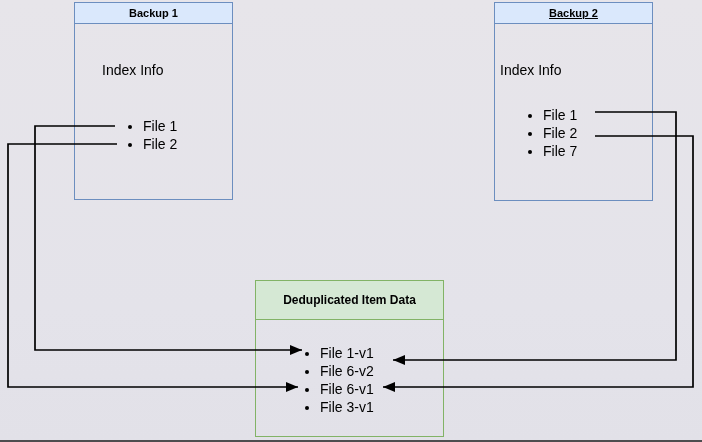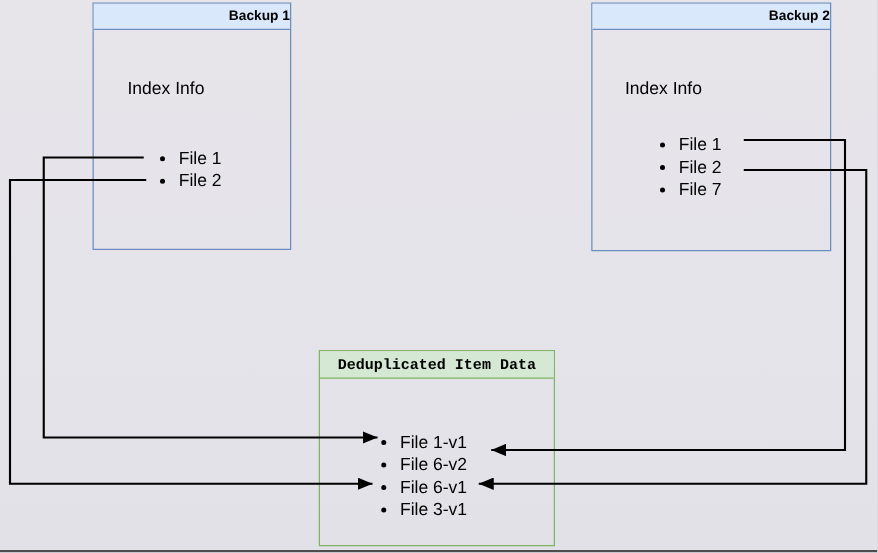--- a/index.html
+++ b/index.html
@@ -33,23 +33,23 @@
     box-sizing: border-box;
     width: 100%;
     border-bottom: 1px solid;
     display: flex;
     align-items: center;
     justify-content: center;
     font-weight: bold;
     color: #000;
   }
   .blue-node { border-color: #6c8ebf; }
-  .blue-node .node-header { background: #dae8fc; border-bottom-color: #6c8ebf; height: 21px; font-size: 11px; justify-content: flex-end; }
+  .blue-node .node-header { background: #dae8fc; border-bottom-color: #6c8ebf; height: 21px; font-size: 11px; }
   .green-node { border-color: #82b366; }
-  .green-node .node-header { background: #d5e8d4; border-bottom-color: #82b366; height: 22px; font-size: 12px; font-family: Liberation Mono, monospace; }
+  .green-node .node-header { background: #d5e8d4; border-bottom-color: #82b366; height: 39px; font-size: 12px; }
 
   .index-label {
     position: absolute;
     font-size: 14px;
     color: #000;
     white-space: nowrap;
   }
   ul.file-list {
     position: absolute;
     margin: 0;
@@ -84,21 +84,21 @@
     <div class="node-header">
       <span>Backup 1</span>
     </div>
   </div>
   <div class="index-label" style="left:102px; top:62px;">Index Info</div>
   <ul class="file-list" style="left:123px; top:117px;">
     <li>File 1</li>
     <li>File 2</li>
   </ul>
 
-  <div class="node blue-node" style="left:473px; top:2px; width:192px; height:199px;">
+  <div class="node blue-node" style="left:494px; top:2px; width:159px; height:199px;text-decoration:underline;">
     <div class="node-header">
       <span>Backup 2</span>
     </div>
   </div>
   <div class="index-label" style="left:500px; top:62px;">Index Info</div>
   <ul class="file-list" style="left:523px; top:106px;">
     <li>File 1</li>
     <li>File 2</li>
     <li>File 7</li>
   </ul>

